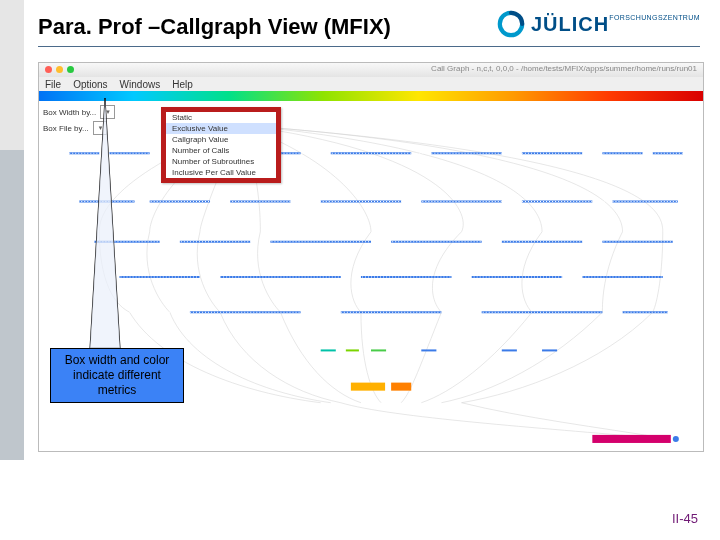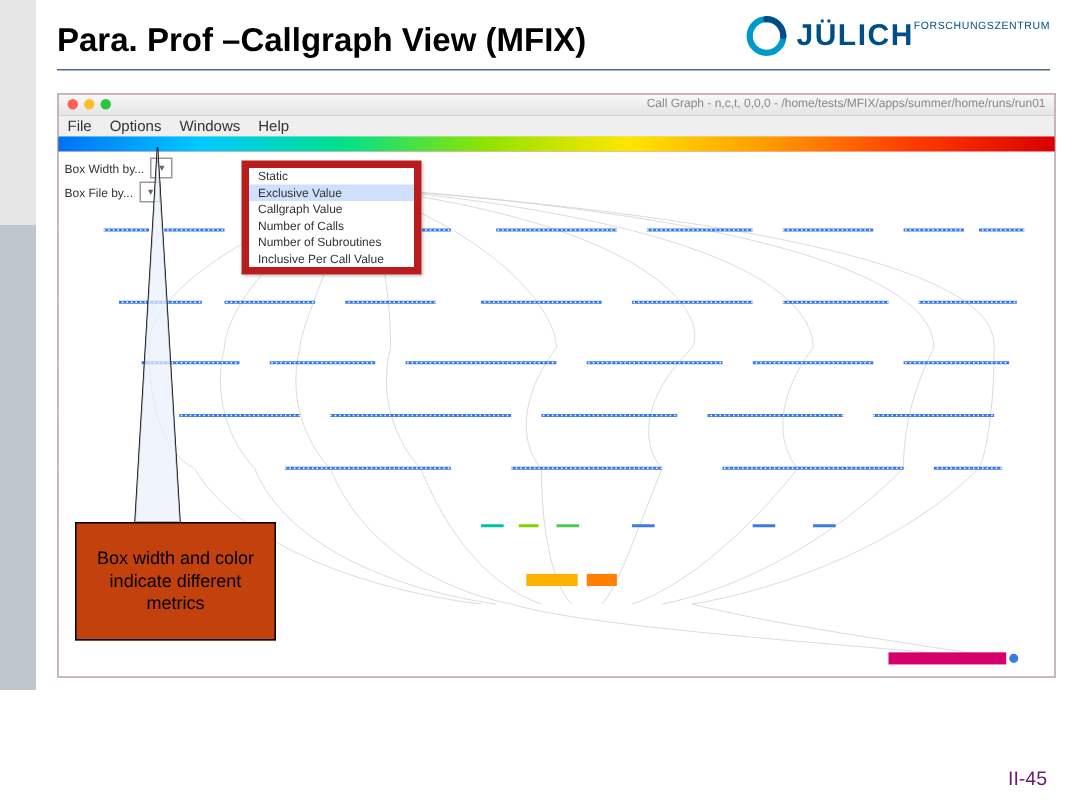--- a/index.html
+++ b/index.html
@@ -29,21 +29,21 @@
   .opt-row .sel::after{content:"▾";margin-left:3px;font-size:7px;color:#666}
   .popup{position:absolute;left:122px;top:44px;width:110px;background:#fff;border:5px solid #b91c1c;box-shadow:1px 1px 2px rgba(0,0,0,0.25);font-size:8px;color:#333}
   .popup div{padding:1px 6px;white-space:nowrap}
   .popup .sel-row{background:#cfe0ff}
   
   .graph{position:absolute;left:0;right:0;top:38px;bottom:0;background:#fff;overflow:hidden}
   .graph svg{position:absolute;left:0;top:0;width:100%;height:100%}
   
   .pointer{position:absolute;left:75px;top:348px;width:0;height:0}
   .pointer svg{position:absolute;left:0;top:-250px;overflow:visible}
-  .callout{position:absolute;left:50px;top:348px;width:120px;background:#c2410c;border:1px solid #000;padding:16px 6px;font-size:12px;text-align:center;line-height:1.25}
+  .callout{position:absolute;left:50px;top:348px;width:120px;background:#3b82f6;border:1px solid #000;padding:4px 6px;font-size:12px;text-align:center;line-height:1.25}
   .pagenum{position:absolute;right:22px;bottom:14px;font-size:13px;color:#701a75}
 </style>
 </head>
 <body>
 
 <div class="slide">
   <div class="left-bar"></div>
   <div class="left-bar-inner"></div>
 
   <div class="title">Para. Prof –Callgraph View (MFIX)</div>

